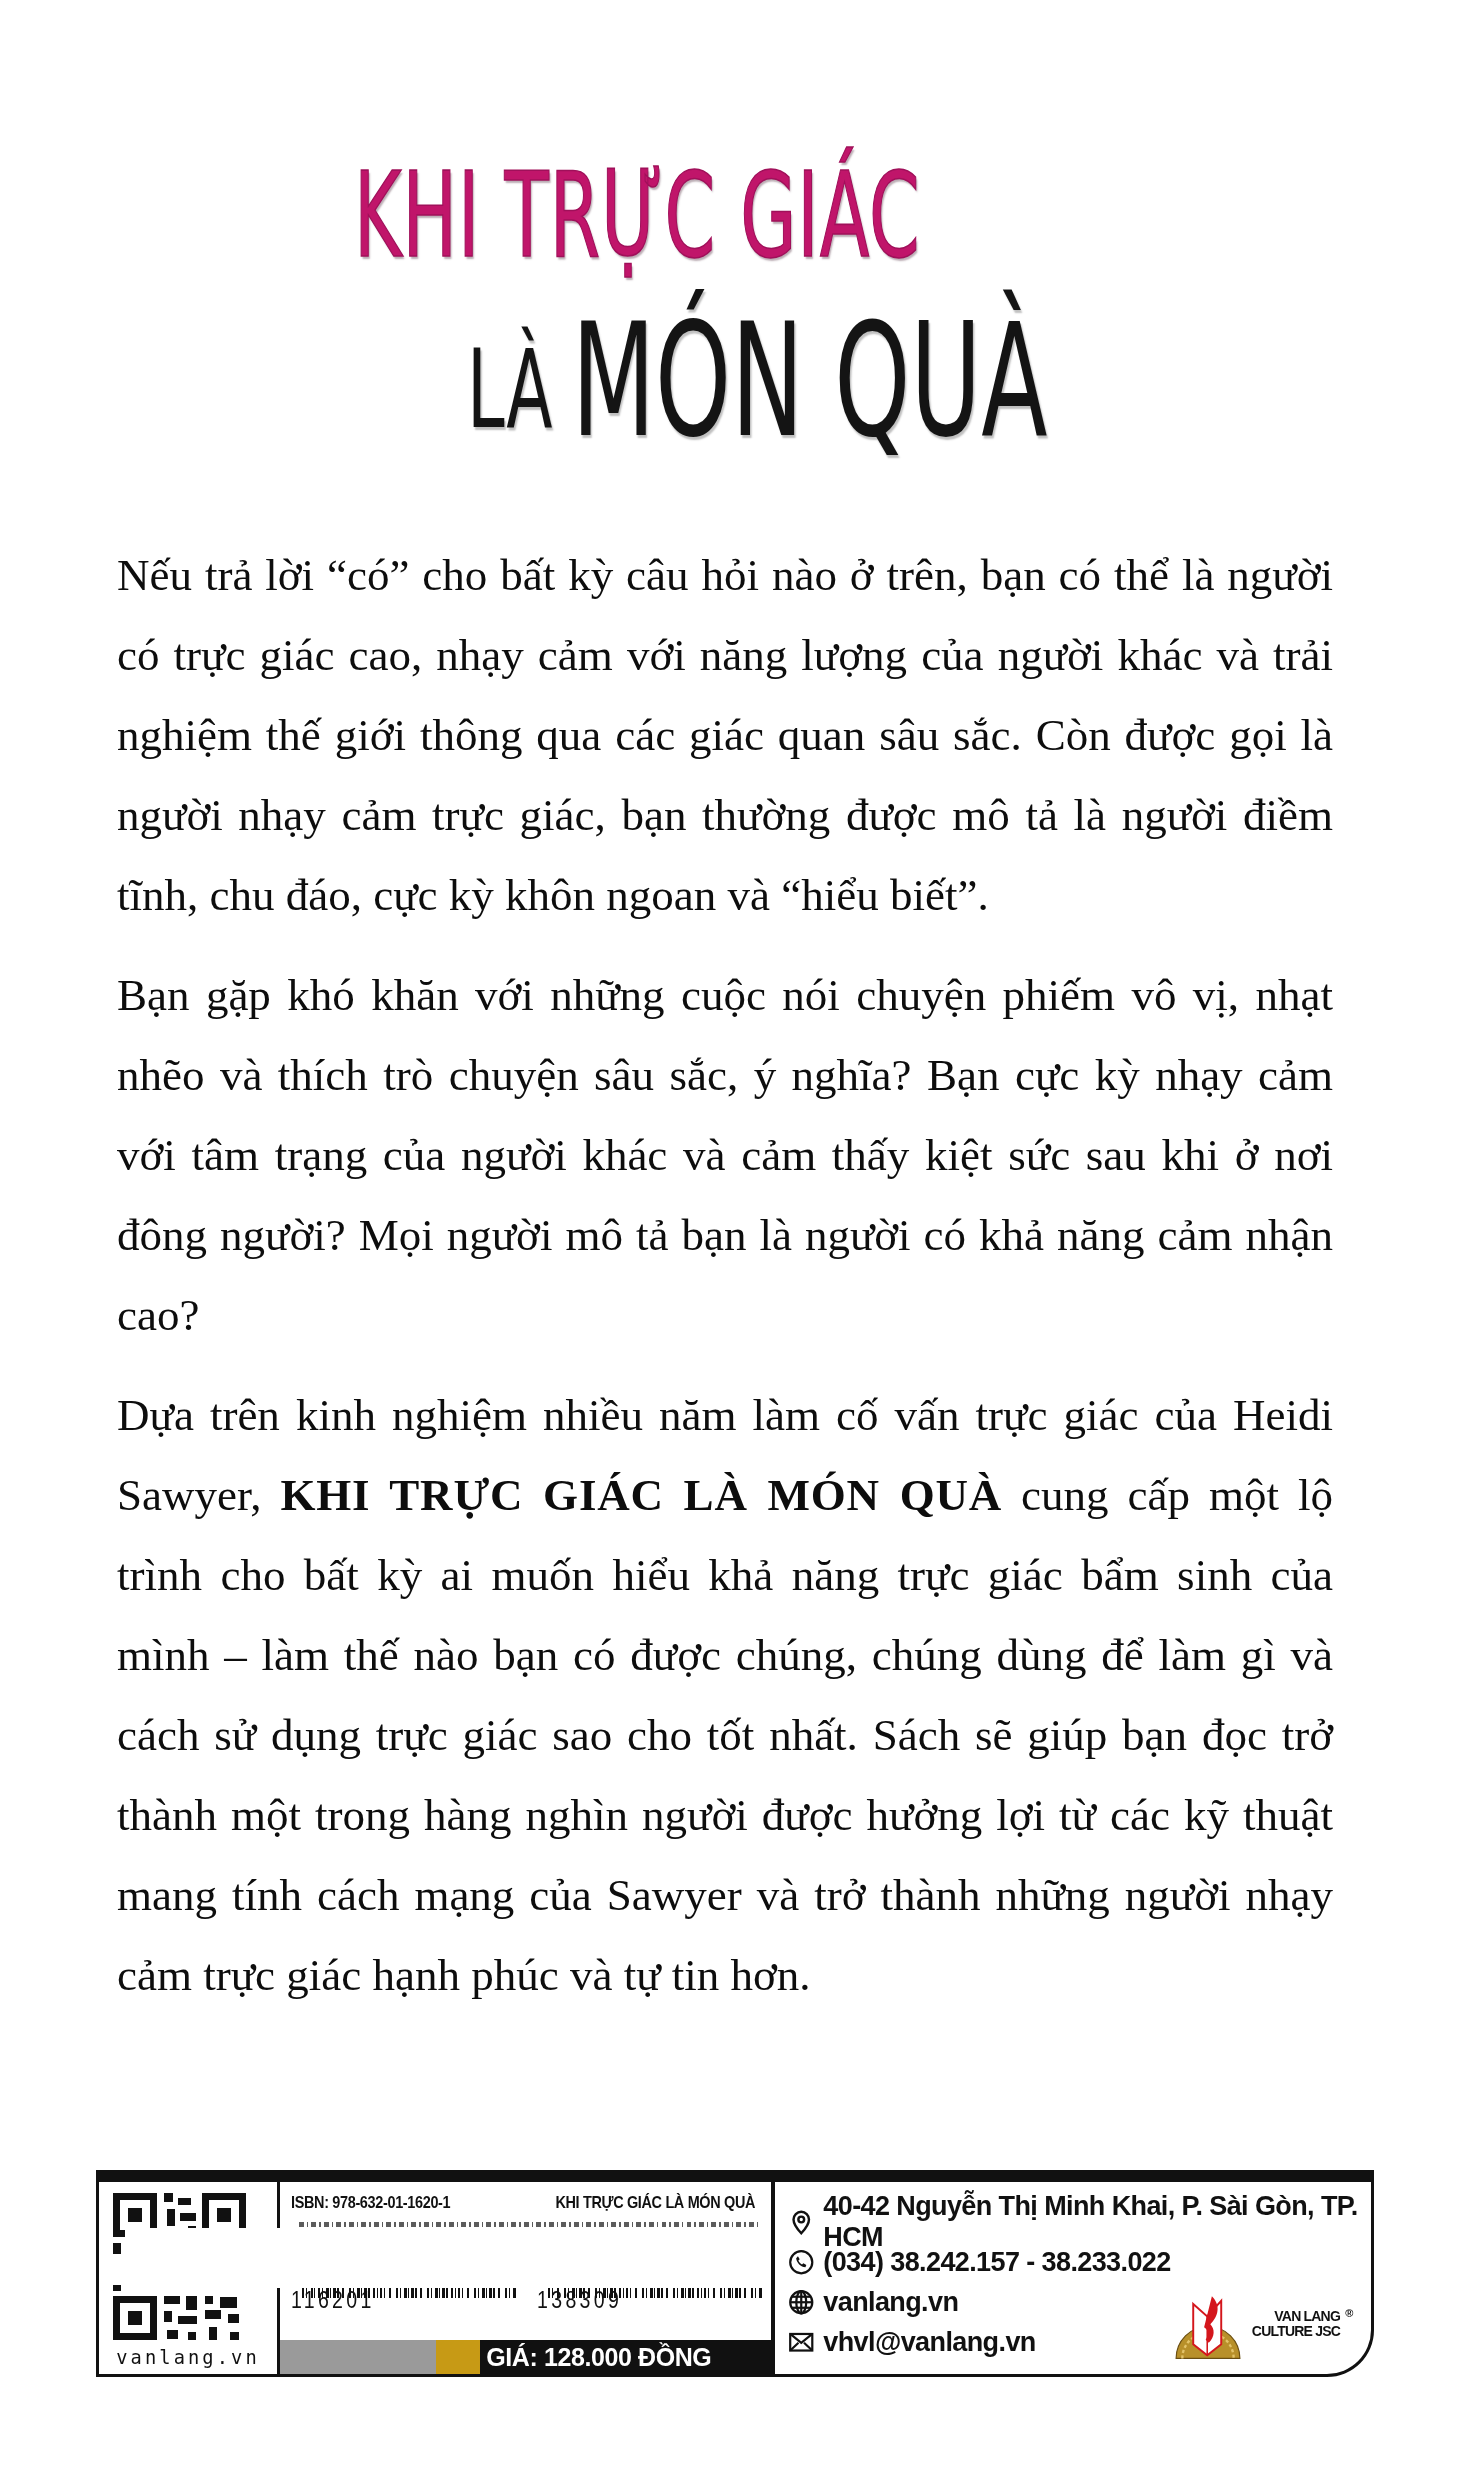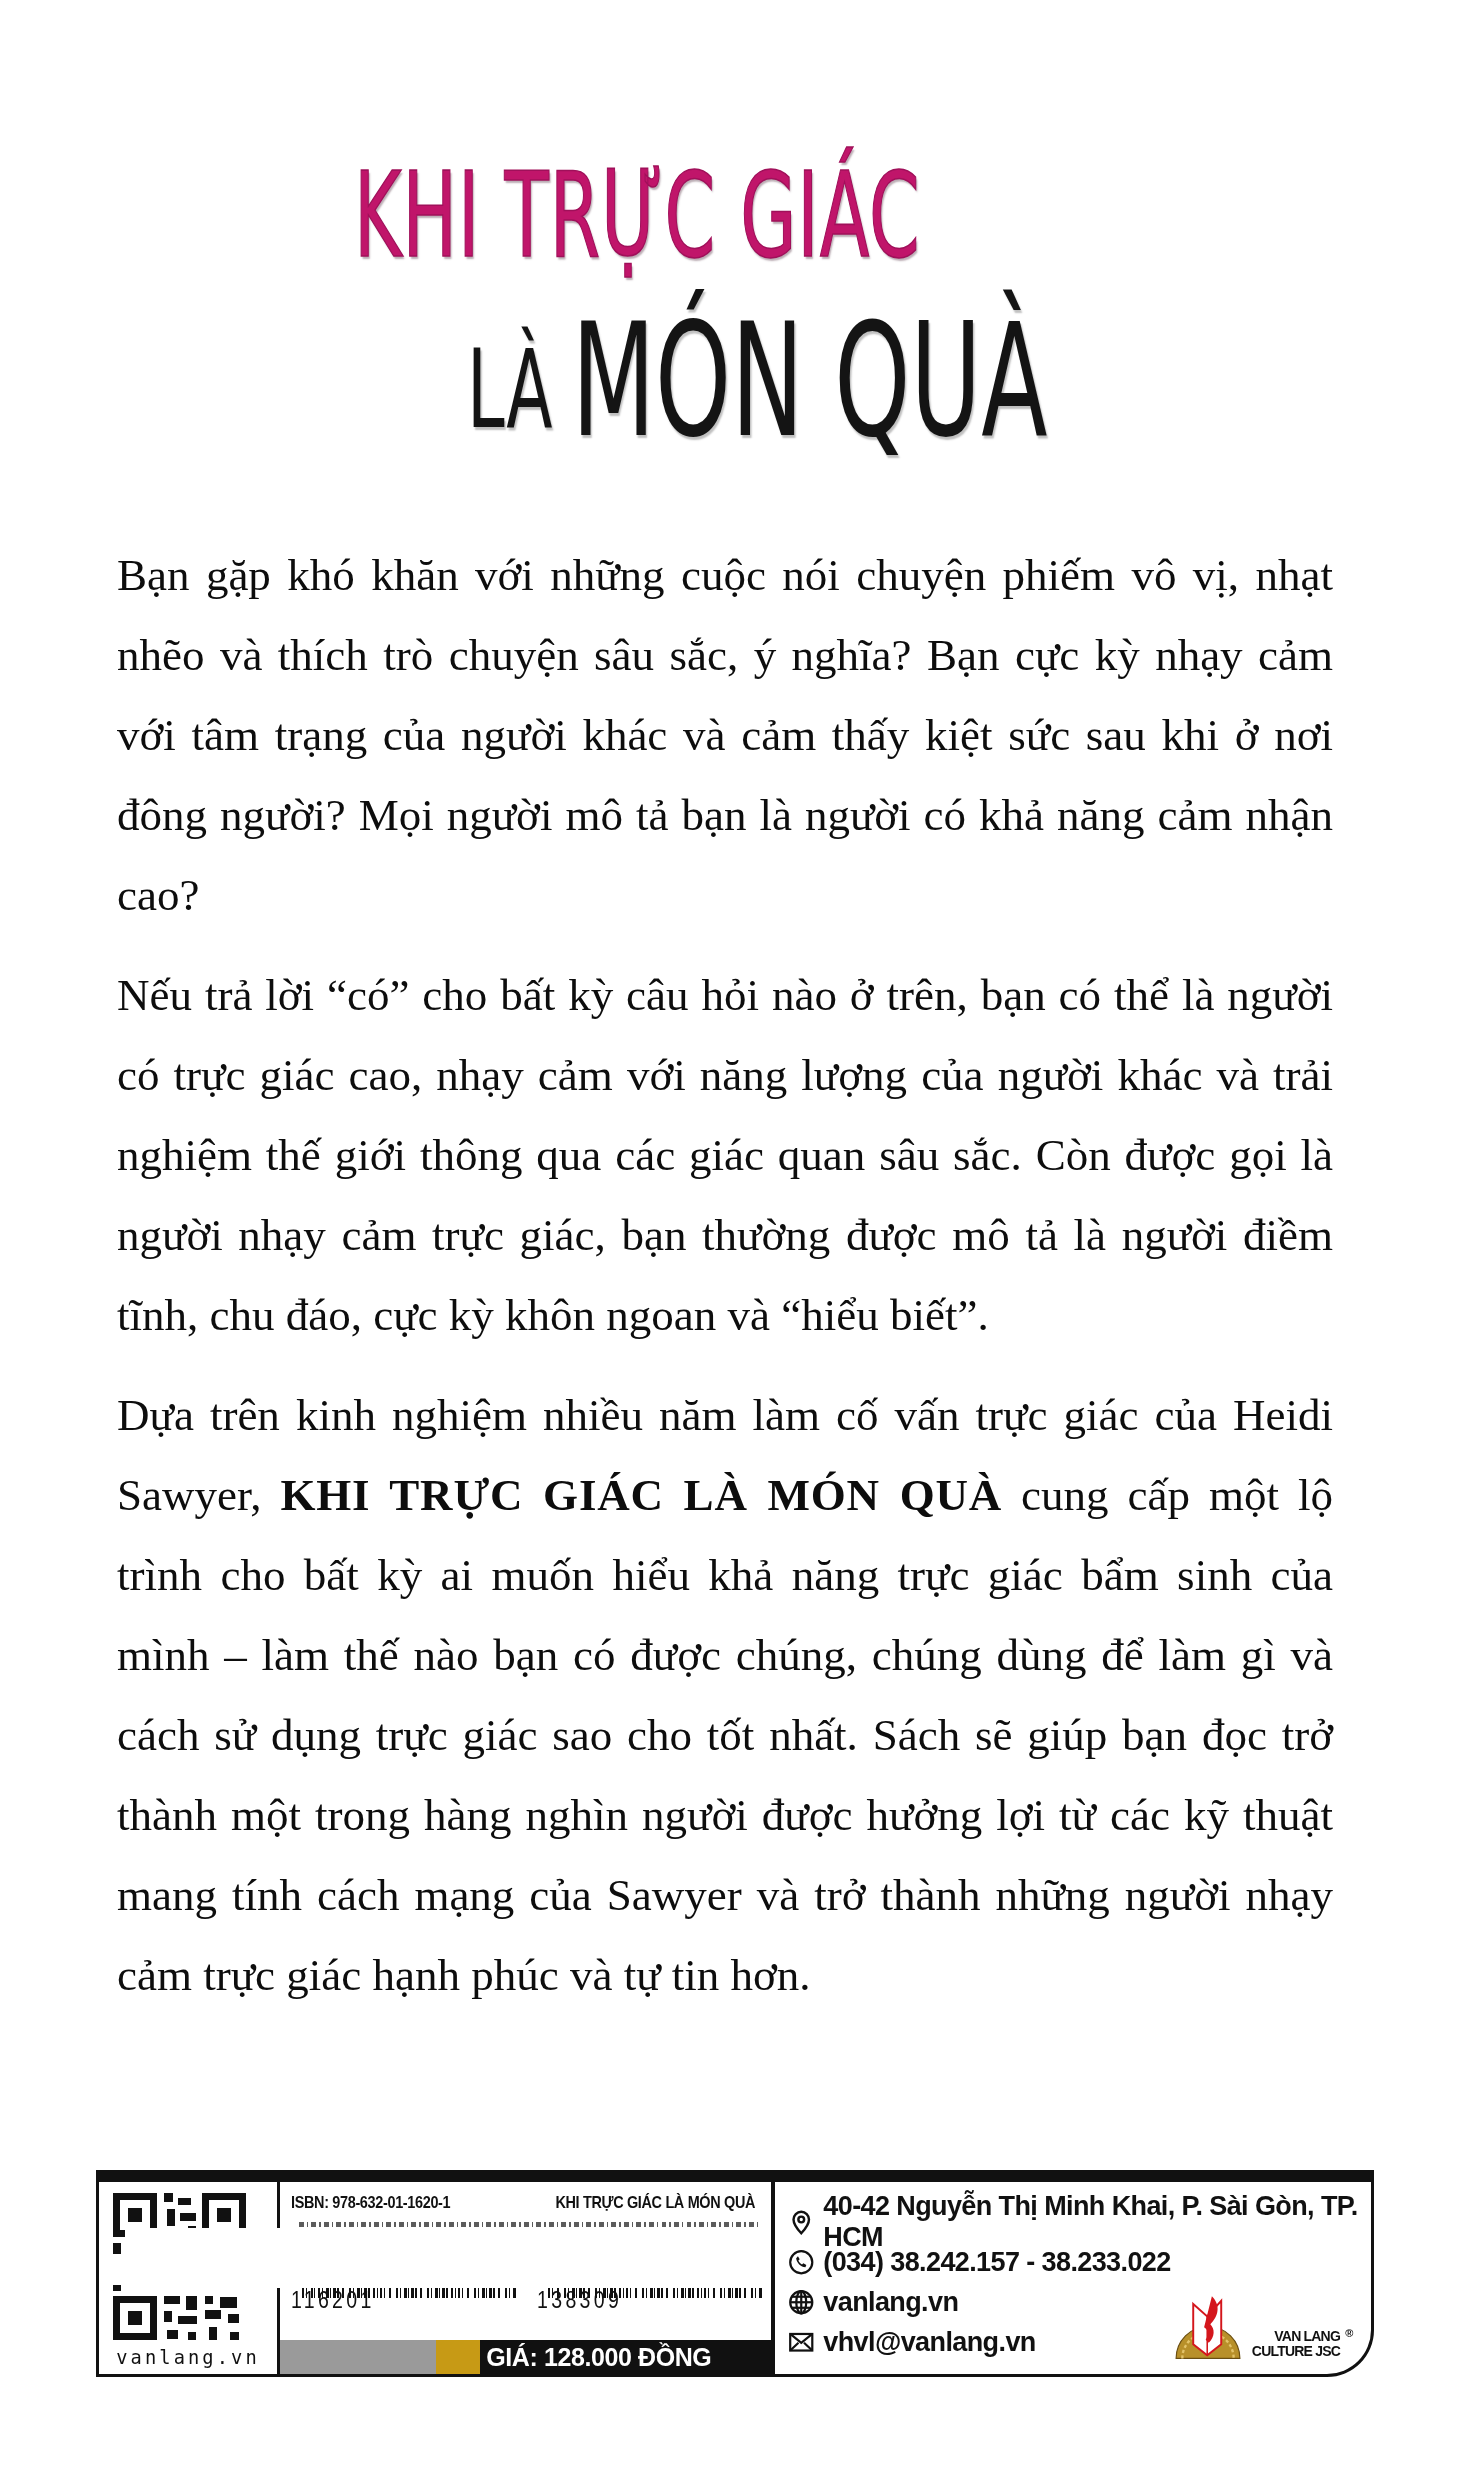--- a/index.html
+++ b/index.html
@@ -107,35 +107,35 @@
     .contact-row {
       display: flex; align-items: center; height: 40px;
       font-family: "Liberation Sans", sans-serif; font-weight: bold; font-size: 27px; color: #111;
       letter-spacing: -0.6px;
     }
     .contact-row .ic { width: 26.5px; height: 26.5px; margin-right: 9.3px; flex: 0 0 26.5px; }
     .logo { position: absolute; right: 31px; bottom: 14px; display: flex; align-items: flex-end; }
     .logo svg { width: 70px; height: 67px; }
     .logo-text {
       font-family: "Liberation Sans", sans-serif; font-weight: bold; font-size: 14px; line-height: 15px;
-      letter-spacing: -0.8px; margin-left: 9.3px; margin-bottom: 1px; text-align: right; position: relative;
+      letter-spacing: -0.8px; margin-left: 9.3px; margin-bottom: 21px; text-align: right; position: relative;
     }
     .logo-text .reg { position: absolute; right: -12.5px; top: -3.1px; font-size: 11px; }
   </style>
 </head>
 <body>
 
 <h1 class="title title-line1">KHI TRỰC GIÁC</h1>
 <h1 class="title title-line2">
   <span class="small">LÀ</span><span class="big">MÓN QUÀ</span>
 </h1>
 
 <div class="blurb">
+  <p>Nếu trả lời “có” cho bất kỳ câu hỏi nào ở trên, bạn có thể là người có trực giác cao, nhạy cảm với năng lượng của người khác và trải nghiệm thế giới thông qua các giác quan sâu sắc. Còn được gọi là người nhạy cảm trực giác, bạn thường được mô tả là người điềm tĩnh, chu đáo, cực kỳ khôn ngoan và “hiểu biết”.</p>
   <p>Bạn gặp khó khăn với những cuộc nói chuyện phiếm vô vị, nhạt nhẽo và thích trò chuyện sâu sắc, ý nghĩa? Bạn cực kỳ nhạy cảm với tâm trạng của người khác và cảm thấy kiệt sức sau khi ở nơi đông người? Mọi người mô tả bạn là người có khả năng cảm nhận cao?</p>
-  <p>Nếu trả lời “có” cho bất kỳ câu hỏi nào ở trên, bạn có thể là người có trực giác cao, nhạy cảm với năng lượng của người khác và trải nghiệm thế giới thông qua các giác quan sâu sắc. Còn được gọi là người nhạy cảm trực giác, bạn thường được mô tả là người điềm tĩnh, chu đáo, cực kỳ khôn ngoan và “hiểu biết”.</p>
   <p><span>Dựa trên kinh nghiệm nhiều năm làm cố vấn trực giác của Heidi Sawyer, </span><b>KHI TRỰC GIÁC LÀ MÓN QUÀ</b><span> cung cấp một lộ trình cho bất kỳ ai muốn hiểu khả năng trực giác bẩm sinh của mình – làm thế nào bạn có được chúng, chúng dùng để làm gì và cách sử dụng trực giác sao cho tốt nhất. Sách sẽ giúp bạn đọc trở thành một trong hàng nghìn người được hưởng lợi từ các kỹ thuật mang tính cách mạng của Sawyer và trở thành những người nhạy cảm trực giác hạnh phúc và tự tin hơn.</span></p>
 </div>
 
 <div class="panel">
 
   <div class="qr-col">
     <div class="qr-grid">
       <div class="finder" style="left:0;top:0;"></div>
       <div class="finder" style="left:89px;top:0;"></div>
       <div class="finder" style="left:0;top:103px;"></div>

